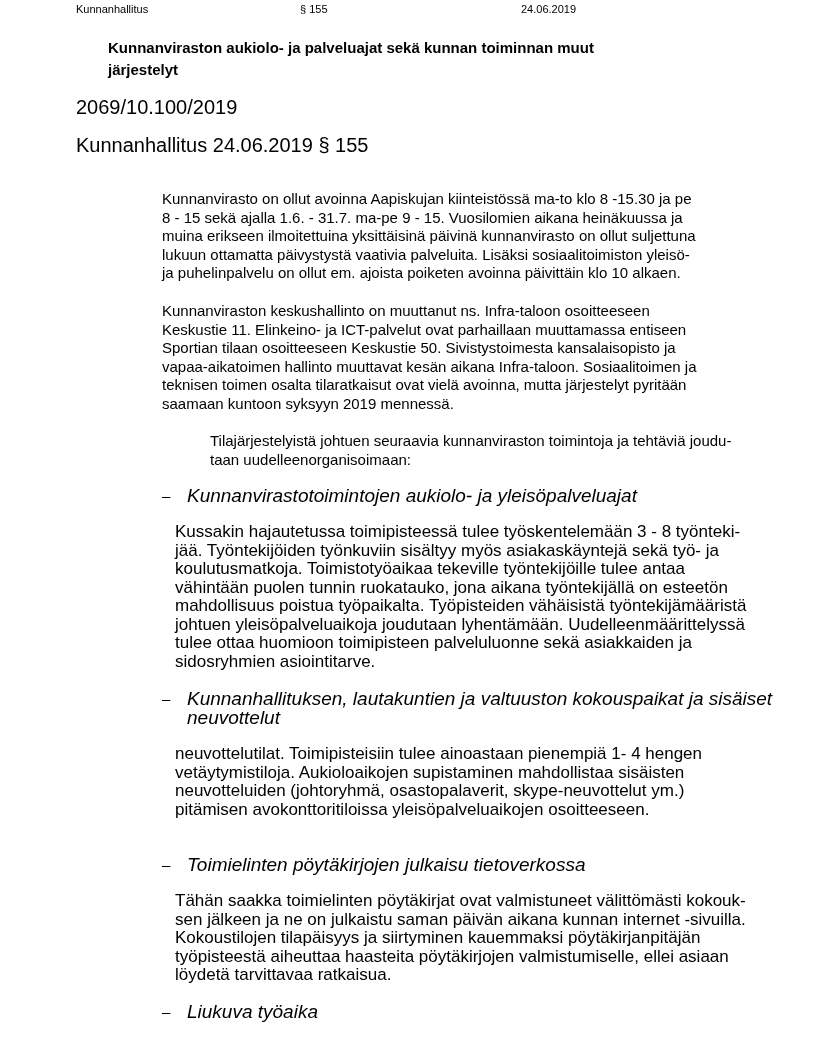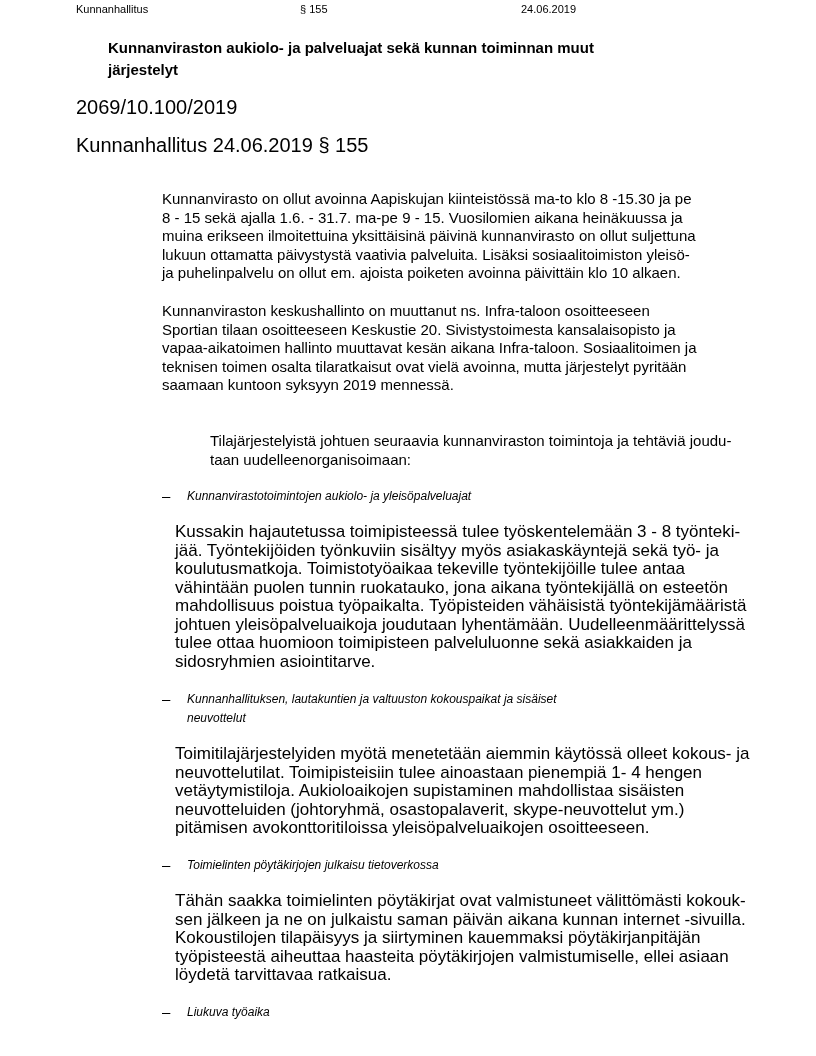--- a/index.html
+++ b/index.html
@@ -7,21 +7,21 @@
            font-family: "Liberation Sans", sans-serif; color: #000; }
     .abs { position: absolute; white-space: nowrap; }
     .hdr { top: 0px; font-size: 11px; line-height: 18px; }
     .title { left: 76px; top: 37px; font-size: 15px; font-weight: bold; line-height: 22px; margin-left: 32px; }
     .meta { left: 76px; font-size: 20px; line-height: 18px; }
     .para { position: absolute; left: 162px; font-size: 15px; line-height: 18.5px; }
     .para div { white-space: nowrap; }
     .sub { position: absolute; left: 175px; font-size: 17px; line-height: 18.5px; }
     .sub div { white-space: nowrap; }
     .dash { position: absolute; left: 162px; font-size: 15px; line-height: 18.5px; }
-    .heading { position: absolute; left: 187px; font-size: 12px; font-style: italic; line-height: 18.5px; }
+    .heading { position: absolute; left: 187px; font-size: 19px; font-style: italic; line-height: 18.5px; }
     .heading div { white-space: nowrap; }
   </style>
 </head>
 <body>
 
 <div class="abs hdr" style="left:76px;">Kunnanhallitus</div>
 <div class="abs hdr" style="left:300px;">§ 155</div>
 <div class="abs hdr" style="left:521px;">24.06.2019</div>
 
 <div class="abs title">
@@ -35,21 +35,22 @@
 <div class="para" style="top:190px;">
   <div>Kunnanvirasto on ollut avoinna Aapiskujan kiinteistössä ma-to klo 8 -15.30 ja pe</div>
   <div>8 - 15 sekä ajalla 1.6. - 31.7. ma-pe 9 - 15. Vuosilomien aikana heinäkuussa ja</div>
   <div>muina erikseen ilmoitettuina yksittäisinä päivinä kunnanvirasto on ollut suljettuna</div>
   <div>lukuun ottamatta päivystystä vaativia palveluita. Lisäksi sosiaalitoimiston yleisö-</div>
   <div>ja puhelinpalvelu on ollut em. ajoista poiketen avoinna päivittäin klo 10 alkaen.</div>
 </div>
 
 <div class="para" style="top:302px;">
   <div>Kunnanviraston keskushallinto on muuttanut ns. Infra-taloon osoitteeseen</div>
-  <div>Sportian tilaan osoitteeseen Keskustie 20. Sivistystoimesta kansalaisopisto ja</div>
+  <div>Keskustie 11. Elinkeino- ja ICT-palvelut ovat parhaillaan muuttamassa entiseen</div>
+  <div>Sportian tilaan osoitteeseen Keskustie 50. Sivistystoimesta kansalaisopisto ja</div>
   <div>vapaa-aikatoimen hallinto muuttavat kesän aikana Infra-taloon. Sosiaalitoimen ja</div>
   <div>teknisen toimen osalta tilaratkaisut ovat vielä avoinna, mutta järjestelyt pyritään</div>
   <div>saamaan kuntoon syksyyn 2019 mennessä.</div>
 </div>
 
 <div class="para" style="top:432px;margin-left:48px;">
   <div>Tilajärjestelyistä johtuen seuraavia kunnanviraston toimintoja ja tehtäviä joudu-</div>
   <div>taan uudelleenorganisoimaan:</div>
 </div>
 
@@ -67,21 +68,20 @@
   <div>tulee ottaa huomioon toimipisteen palveluluonne sekä asiakkaiden ja</div>
   <div>sidosryhmien asiointitarve.</div>
 </div>
 
 <div class="dash" style="top:690px;">–</div>
 <div class="heading" style="top:690px;">
   <div>Kunnanhallituksen, lautakuntien ja valtuuston kokouspaikat ja sisäiset</div>
   <div>neuvottelut</div>
 </div>
 <div class="sub" style="top:745px;">
-  <div>Toimitilajärjestelyiden myötä menetetään aiemmin käytössä olleet kokous- ja</div>
   <div>neuvottelutilat. Toimipisteisiin tulee ainoastaan pienempiä 1- 4 hengen</div>
   <div>vetäytymistiloja. Aukioloaikojen supistaminen mahdollistaa sisäisten</div>
   <div>neuvotteluiden (johtoryhmä, osastopalaverit, skype-neuvottelut ym.)</div>
   <div>pitämisen avokonttoritiloissa yleisöpalveluaikojen osoitteeseen.</div>
 </div>
 
 <div class="dash" style="top:856px;">–</div>
 <div class="heading" style="top:856px;">
   <div>Toimielinten pöytäkirjojen julkaisu tietoverkossa</div>
 </div>

